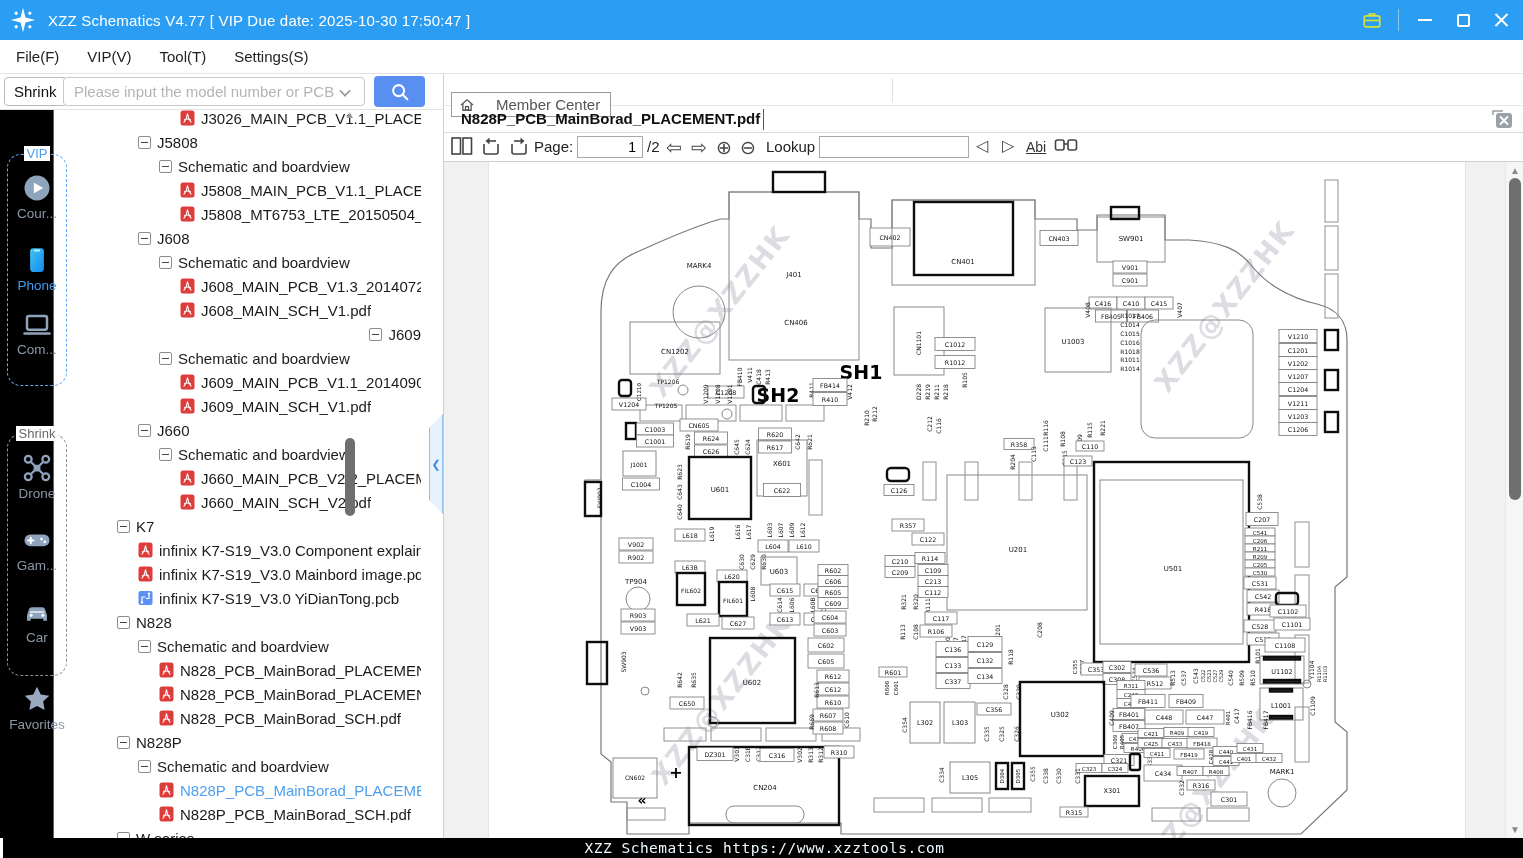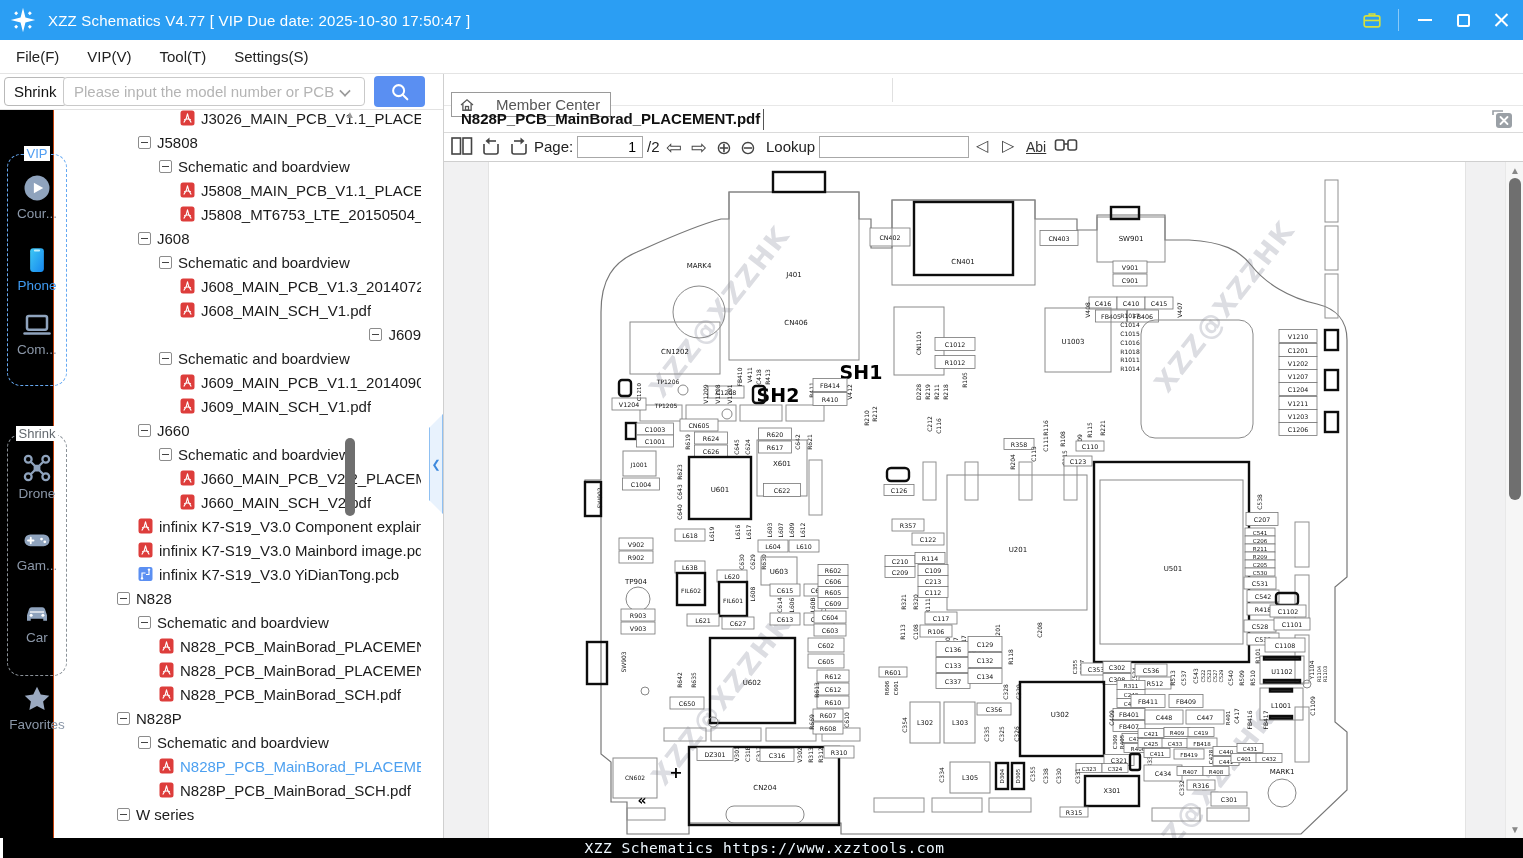--- a/index.html
+++ b/index.html
@@ -303,20 +303,24 @@
           <path d="M7.5,3.8 C6.9,7.5 5.6,10.3 4,12.2 M7.5,3.8 C8.1,7.5 9.4,10.3 11,12.2 M4.6,9.6 C6.6,8.8 8.7,8.8 10.4,9.6" stroke="#fff" stroke-width="1.1" fill="none" stroke-linecap="round"></path>
         </svg>
         <span class="lbl">J660_MAIN_PCB_V2.2_PLACEMEN</span>
       </div>
       <div class="trow" style="padding-left: 105px;">
         <svg class="ficon" viewBox="0 0 15 16">
           <rect x="0.5" y="0.5" width="14" height="15" rx="2.5" fill="#dd3d3b"></rect>
           <path d="M7.5,3.8 C6.9,7.5 5.6,10.3 4,12.2 M7.5,3.8 C8.1,7.5 9.4,10.3 11,12.2 M4.6,9.6 C6.6,8.8 8.7,8.8 10.4,9.6" stroke="#fff" stroke-width="1.1" fill="none" stroke-linecap="round"></path>
         </svg>
         <span class="lbl">J660_MAIN_SCH_V2.pdf</span>
+      </div>
+      <div class="trow" style="padding-left: 42px;">
+        <span class="expander"></span>
+        <span class="lbl">K7</span>
       </div>
       <div class="trow" style="padding-left: 63px;">
         <svg class="ficon" viewBox="0 0 15 16">
           <rect x="0.5" y="0.5" width="14" height="15" rx="2.5" fill="#dd3d3b"></rect>
           <path d="M7.5,3.8 C6.9,7.5 5.6,10.3 4,12.2 M7.5,3.8 C8.1,7.5 9.4,10.3 11,12.2 M4.6,9.6 C6.6,8.8 8.7,8.8 10.4,9.6" stroke="#fff" stroke-width="1.1" fill="none" stroke-linecap="round"></path>
         </svg>
         <span class="lbl">infinix K7-S19_V3.0 Component explain</span>
       </div>
       <div class="trow" style="padding-left: 63px;">
         <svg class="ficon" viewBox="0 0 15 16">

